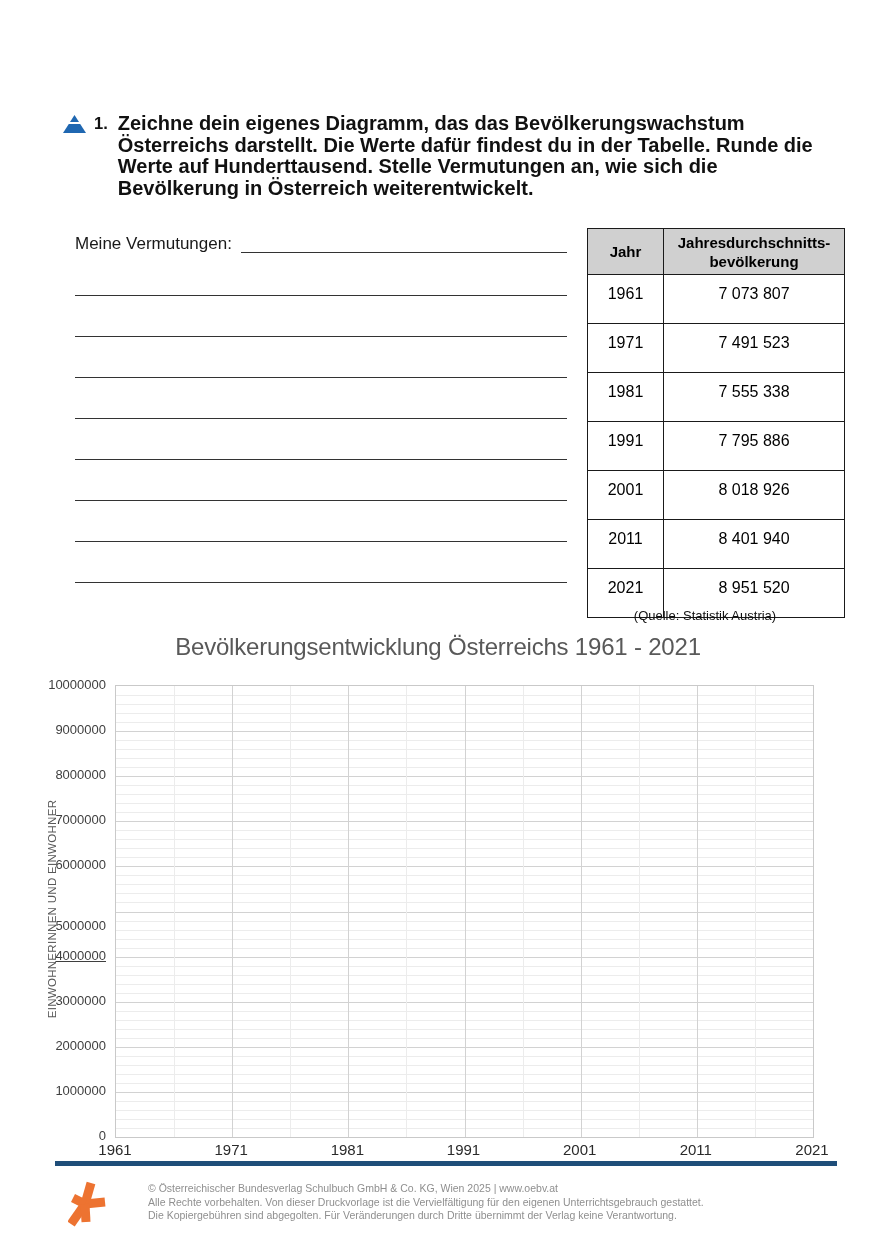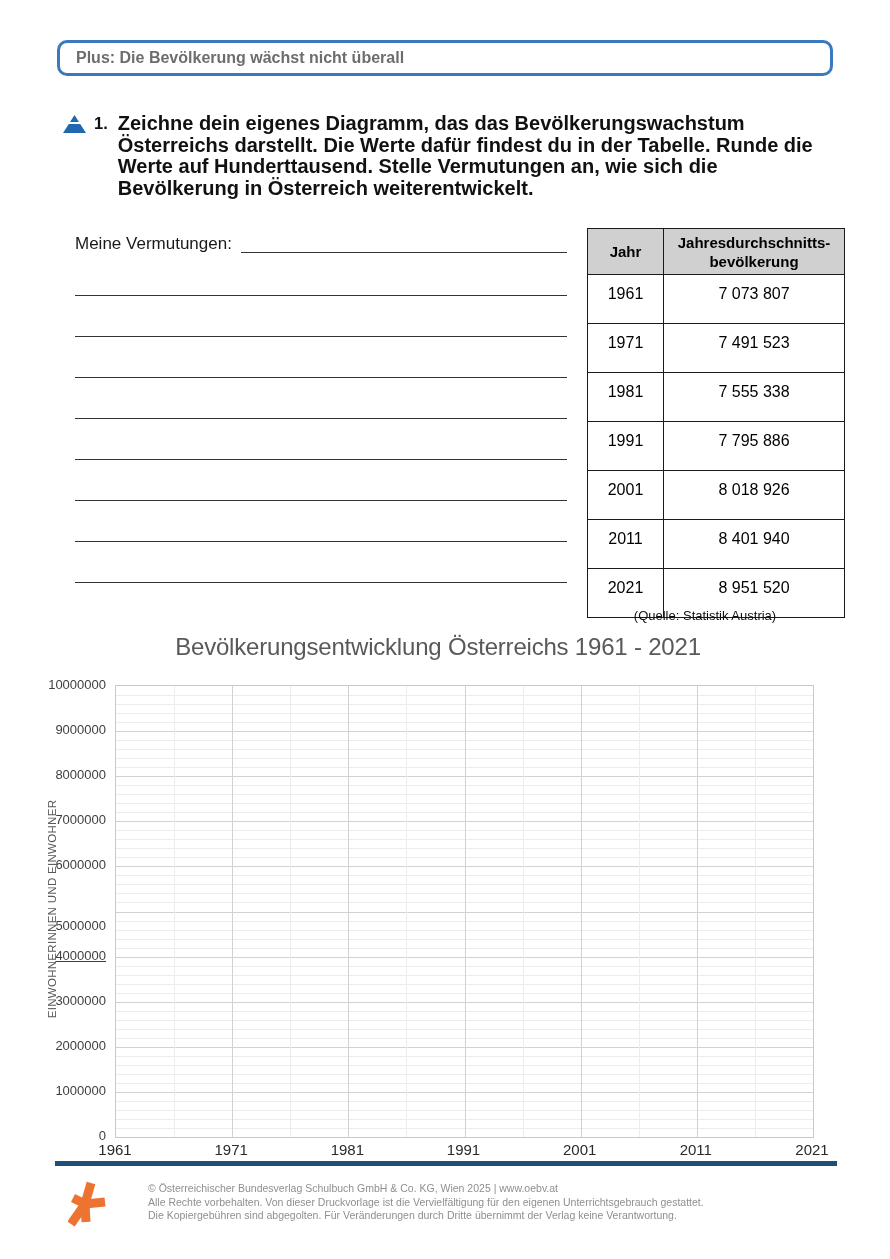--- a/index.html
+++ b/index.html
@@ -58,23 +58,20 @@
   
   .bottom-rule{position:absolute;left:55px;top:1161px;width:782px;height:5px;background:#1F4E79;}
   .footer-logo{position:absolute;left:68px;top:1181px;width:38px;height:46px;}
   .footer-text{position:absolute;left:148px;top:1182px;font-size:10.5px;line-height:13.5px;color:#8F8F8F;}
 </style>
 </head>
 <body>
 
 <div class="page">
 
-  <div class="header-box">
-    <span>Plus: Die Bevölkerung wächst nicht überall</span>
-  </div>
 
   <div class="task">
     <svg class="task-icon" viewBox="0 0 23 18">
       <polygon points="11.5,0 16,7 7,7" fill="#1F67B1"></polygon>
       <polygon points="5.8,9 17.2,9 23,18 0,18" fill="#1F67B1"></polygon>
     </svg>
     <div class="task-num">1.</div>
     <div class="task-text">Zeichne dein eigenes Diagramm, das das Bevölkerungswachstum Österreichs darstellt. Die Werte dafür findest du in der Tabelle. Runde die Werte auf Hunderttausend. Stelle Vermutungen an, wie sich die Bevölkerung in Österreich weiterentwickelt.</div>
   </div>
 

